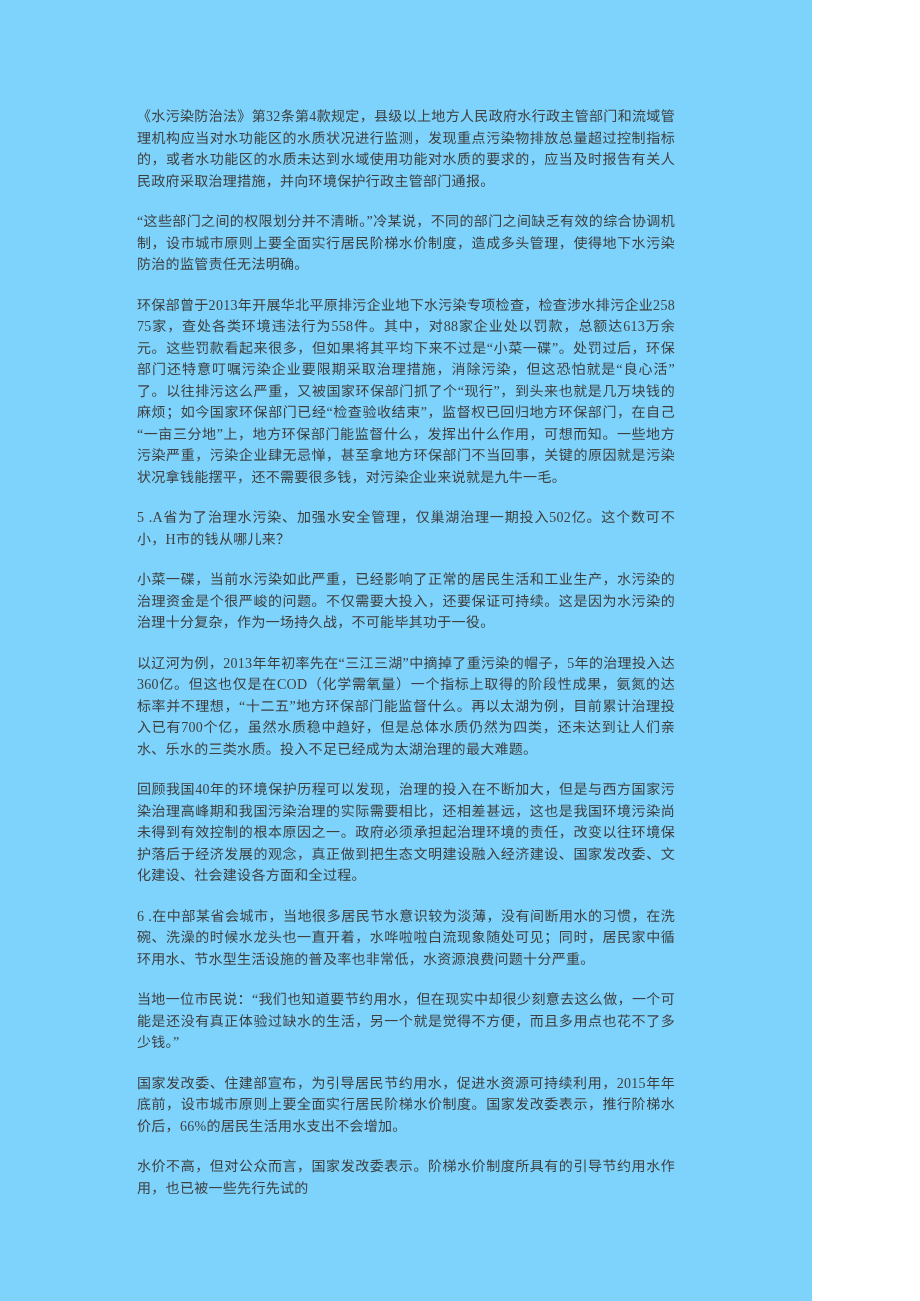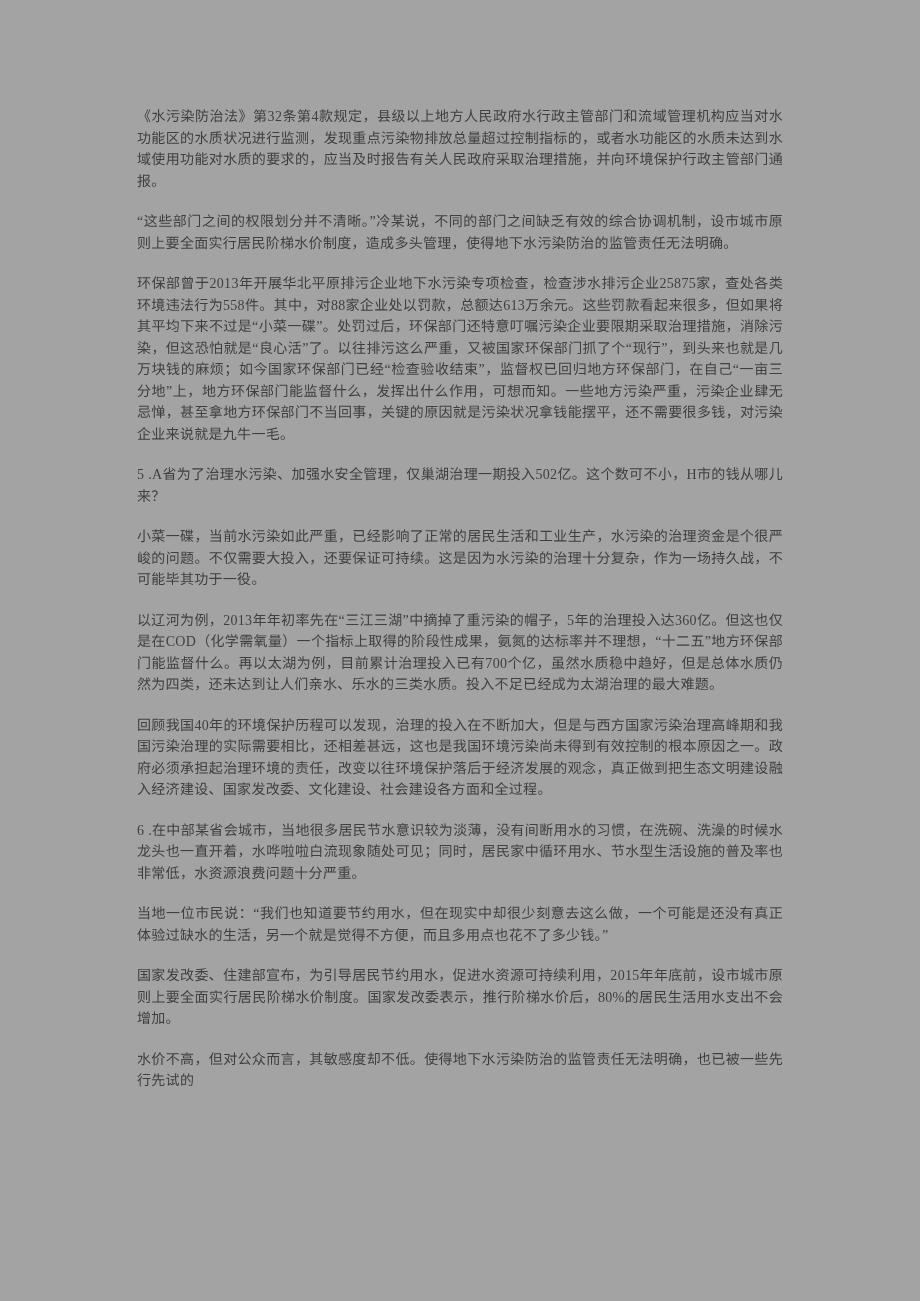--- a/index.html
+++ b/index.html
@@ -7,23 +7,23 @@
     padding: 0;
     background: #ffffff;
   }
   body {
     width: 920px;
     height: 1301px;
     overflow: hidden;
     font-family: "Liberation Serif", "DejaVu Serif", serif;
   }
   .page {
-    width: 920px;
+    width: 812px;
     height: 1301px;
-    background: #a3a3a3;
+    background: #7dd3fc;
     box-sizing: border-box;
     padding: 106px 137px 0 137px;
   }
   .doc-body p {
     margin: 0 0 19px 0;
     font-size: 14px;
     line-height: 21.5px;
     color: #3f3f3f;
     text-align: justify;
     text-justify: inter-ideograph;
@@ -38,16 +38,16 @@
   <div class="doc-body">
     <p>《水污染防治法》第32条第4款规定，县级以上地方人民政府水行政主管部门和流域管理机构应当对水功能区的水质状况进行监测，发现重点污染物排放总量超过控制指标的，或者水功能区的水质未达到水域使用功能对水质的要求的，应当及时报告有关人民政府采取治理措施，并向环境保护行政主管部门通报。</p>
     <p>“这些部门之间的权限划分并不清晰。”冷某说，不同的部门之间缺乏有效的综合协调机制，设市城市原则上要全面实行居民阶梯水价制度，造成多头管理，使得地下水污染防治的监管责任无法明确。</p>
     <p>环保部曾于2013年开展华北平原排污企业地下水污染专项检查，检查涉水排污企业25875家，查处各类环境违法行为558件。其中，对88家企业处以罚款，总额达613万余元。这些罚款看起来很多，但如果将其平均下来不过是“小菜一碟”。处罚过后，环保部门还特意叮嘱污染企业要限期采取治理措施，消除污染，但这恐怕就是“良心活”了。以往排污这么严重，又被国家环保部门抓了个“现行”，到头来也就是几万块钱的麻烦；如今国家环保部门已经“检查验收结束”，监督权已回归地方环保部门，在自己“一亩三分地”上，地方环保部门能监督什么，发挥出什么作用，可想而知。一些地方污染严重，污染企业肆无忌惮，甚至拿地方环保部门不当回事，关键的原因就是污染状况拿钱能摆平，还不需要很多钱，对污染企业来说就是九牛一毛。</p>
     <p>5 .A省为了治理水污染、加强水安全管理，仅巢湖治理一期投入502亿。这个数可不小，H市的钱从哪儿来？</p>
     <p>小菜一碟，当前水污染如此严重，已经影响了正常的居民生活和工业生产，水污染的治理资金是个很严峻的问题。不仅需要大投入，还要保证可持续。这是因为水污染的治理十分复杂，作为一场持久战，不可能毕其功于一役。</p>
     <p>以辽河为例，2013年年初率先在“三江三湖”中摘掉了重污染的帽子，5年的治理投入达360亿。但这也仅是在COD（化学需氧量）一个指标上取得的阶段性成果，氨氮的达标率并不理想，“十二五”地方环保部门能监督什么。再以太湖为例，目前累计治理投入已有700个亿，虽然水质稳中趋好，但是总体水质仍然为四类，还未达到让人们亲水、乐水的三类水质。投入不足已经成为太湖治理的最大难题。</p>
     <p>回顾我国40年的环境保护历程可以发现，治理的投入在不断加大，但是与西方国家污染治理高峰期和我国污染治理的实际需要相比，还相差甚远，这也是我国环境污染尚未得到有效控制的根本原因之一。政府必须承担起治理环境的责任，改变以往环境保护落后于经济发展的观念，真正做到把生态文明建设融入经济建设、国家发改委、文化建设、社会建设各方面和全过程。</p>
     <p>6 .在中部某省会城市，当地很多居民节水意识较为淡薄，没有间断用水的习惯，在洗碗、洗澡的时候水龙头也一直开着，水哗啦啦白流现象随处可见；同时，居民家中循环用水、节水型生活设施的普及率也非常低，水资源浪费问题十分严重。</p>
     <p>当地一位市民说：“我们也知道要节约用水，但在现实中却很少刻意去这么做，一个可能是还没有真正体验过缺水的生活，另一个就是觉得不方便，而且多用点也花不了多少钱。”</p>
-    <p>国家发改委、住建部宣布，为引导居民节约用水，促进水资源可持续利用，2015年年底前，设市城市原则上要全面实行居民阶梯水价制度。国家发改委表示，推行阶梯水价后，80%的居民生活用水支出不会增加。</p>
-    <p>水价不高，但对公众而言，其敏感度却不低。使得地下水污染防治的监管责任无法明确，也已被一些先行先试的</p>
+    <p>国家发改委、住建部宣布，为引导居民节约用水，促进水资源可持续利用，2015年年底前，设市城市原则上要全面实行居民阶梯水价制度。国家发改委表示，推行阶梯水价后，66%的居民生活用水支出不会增加。</p>
+    <p>水价不高，但对公众而言，国家发改委表示。阶梯水价制度所具有的引导节约用水作用，也已被一些先行先试的</p>
   </div>
 </div>
 
 </body></html>

